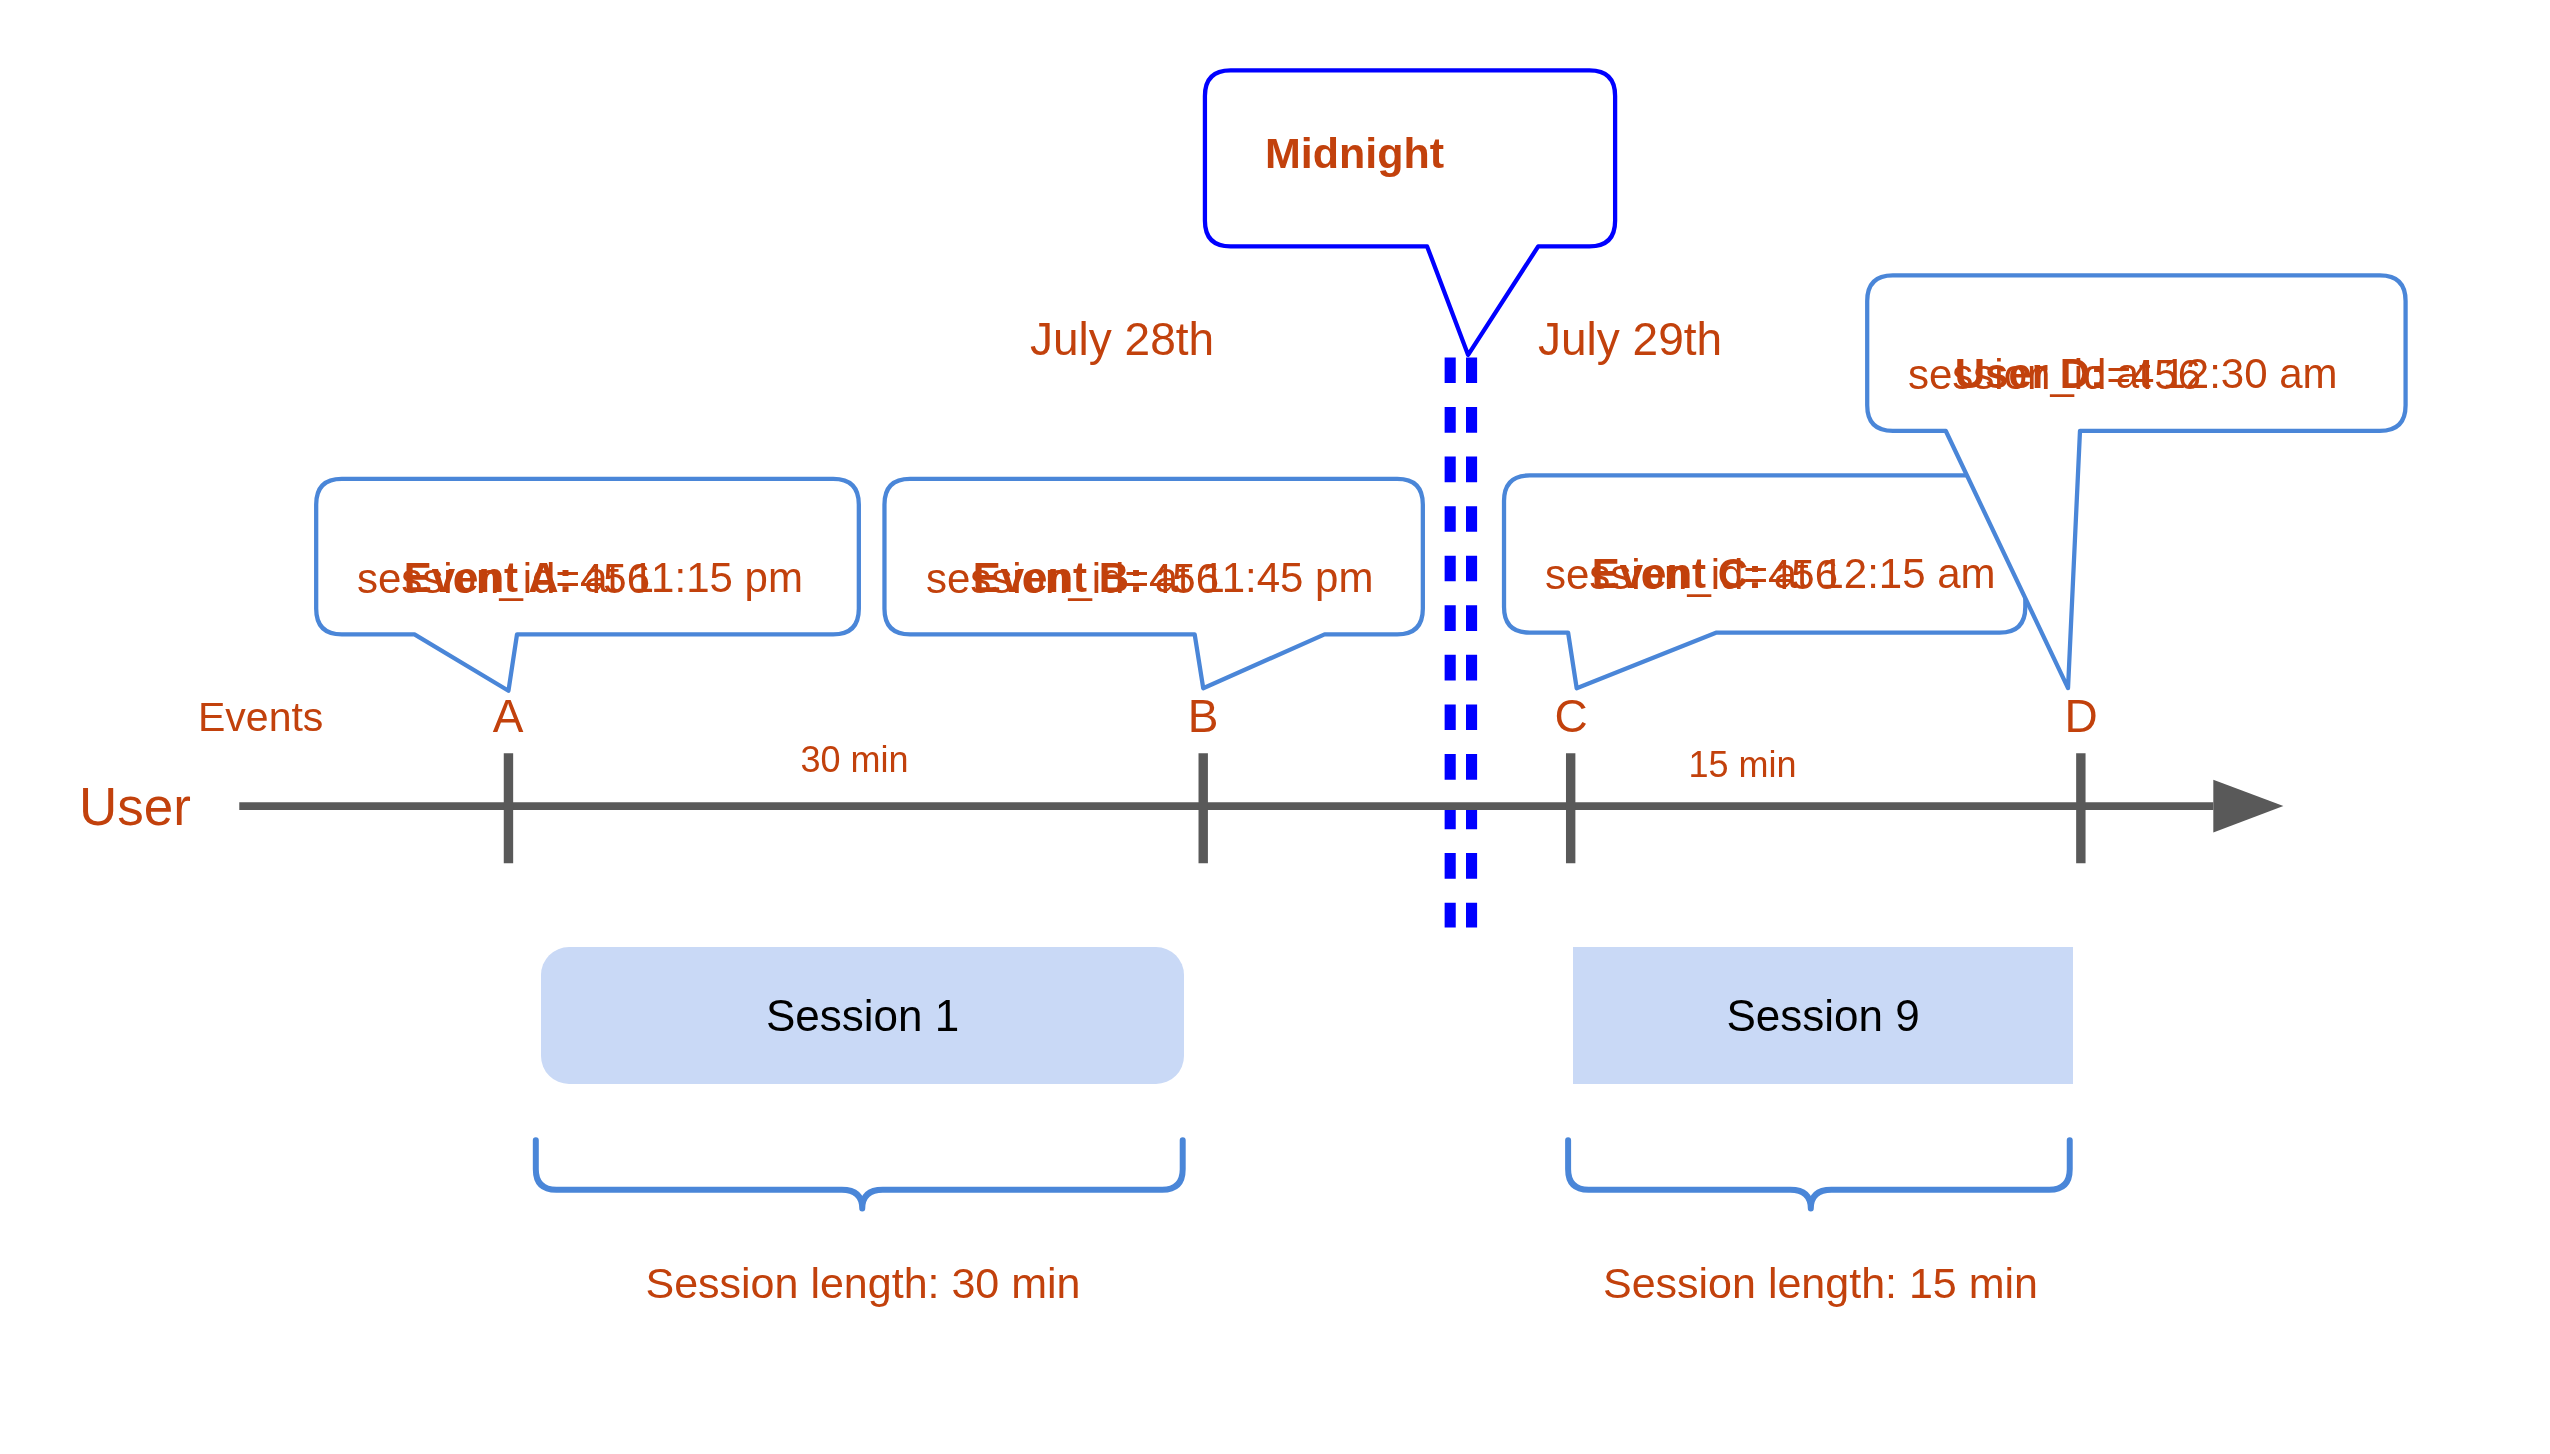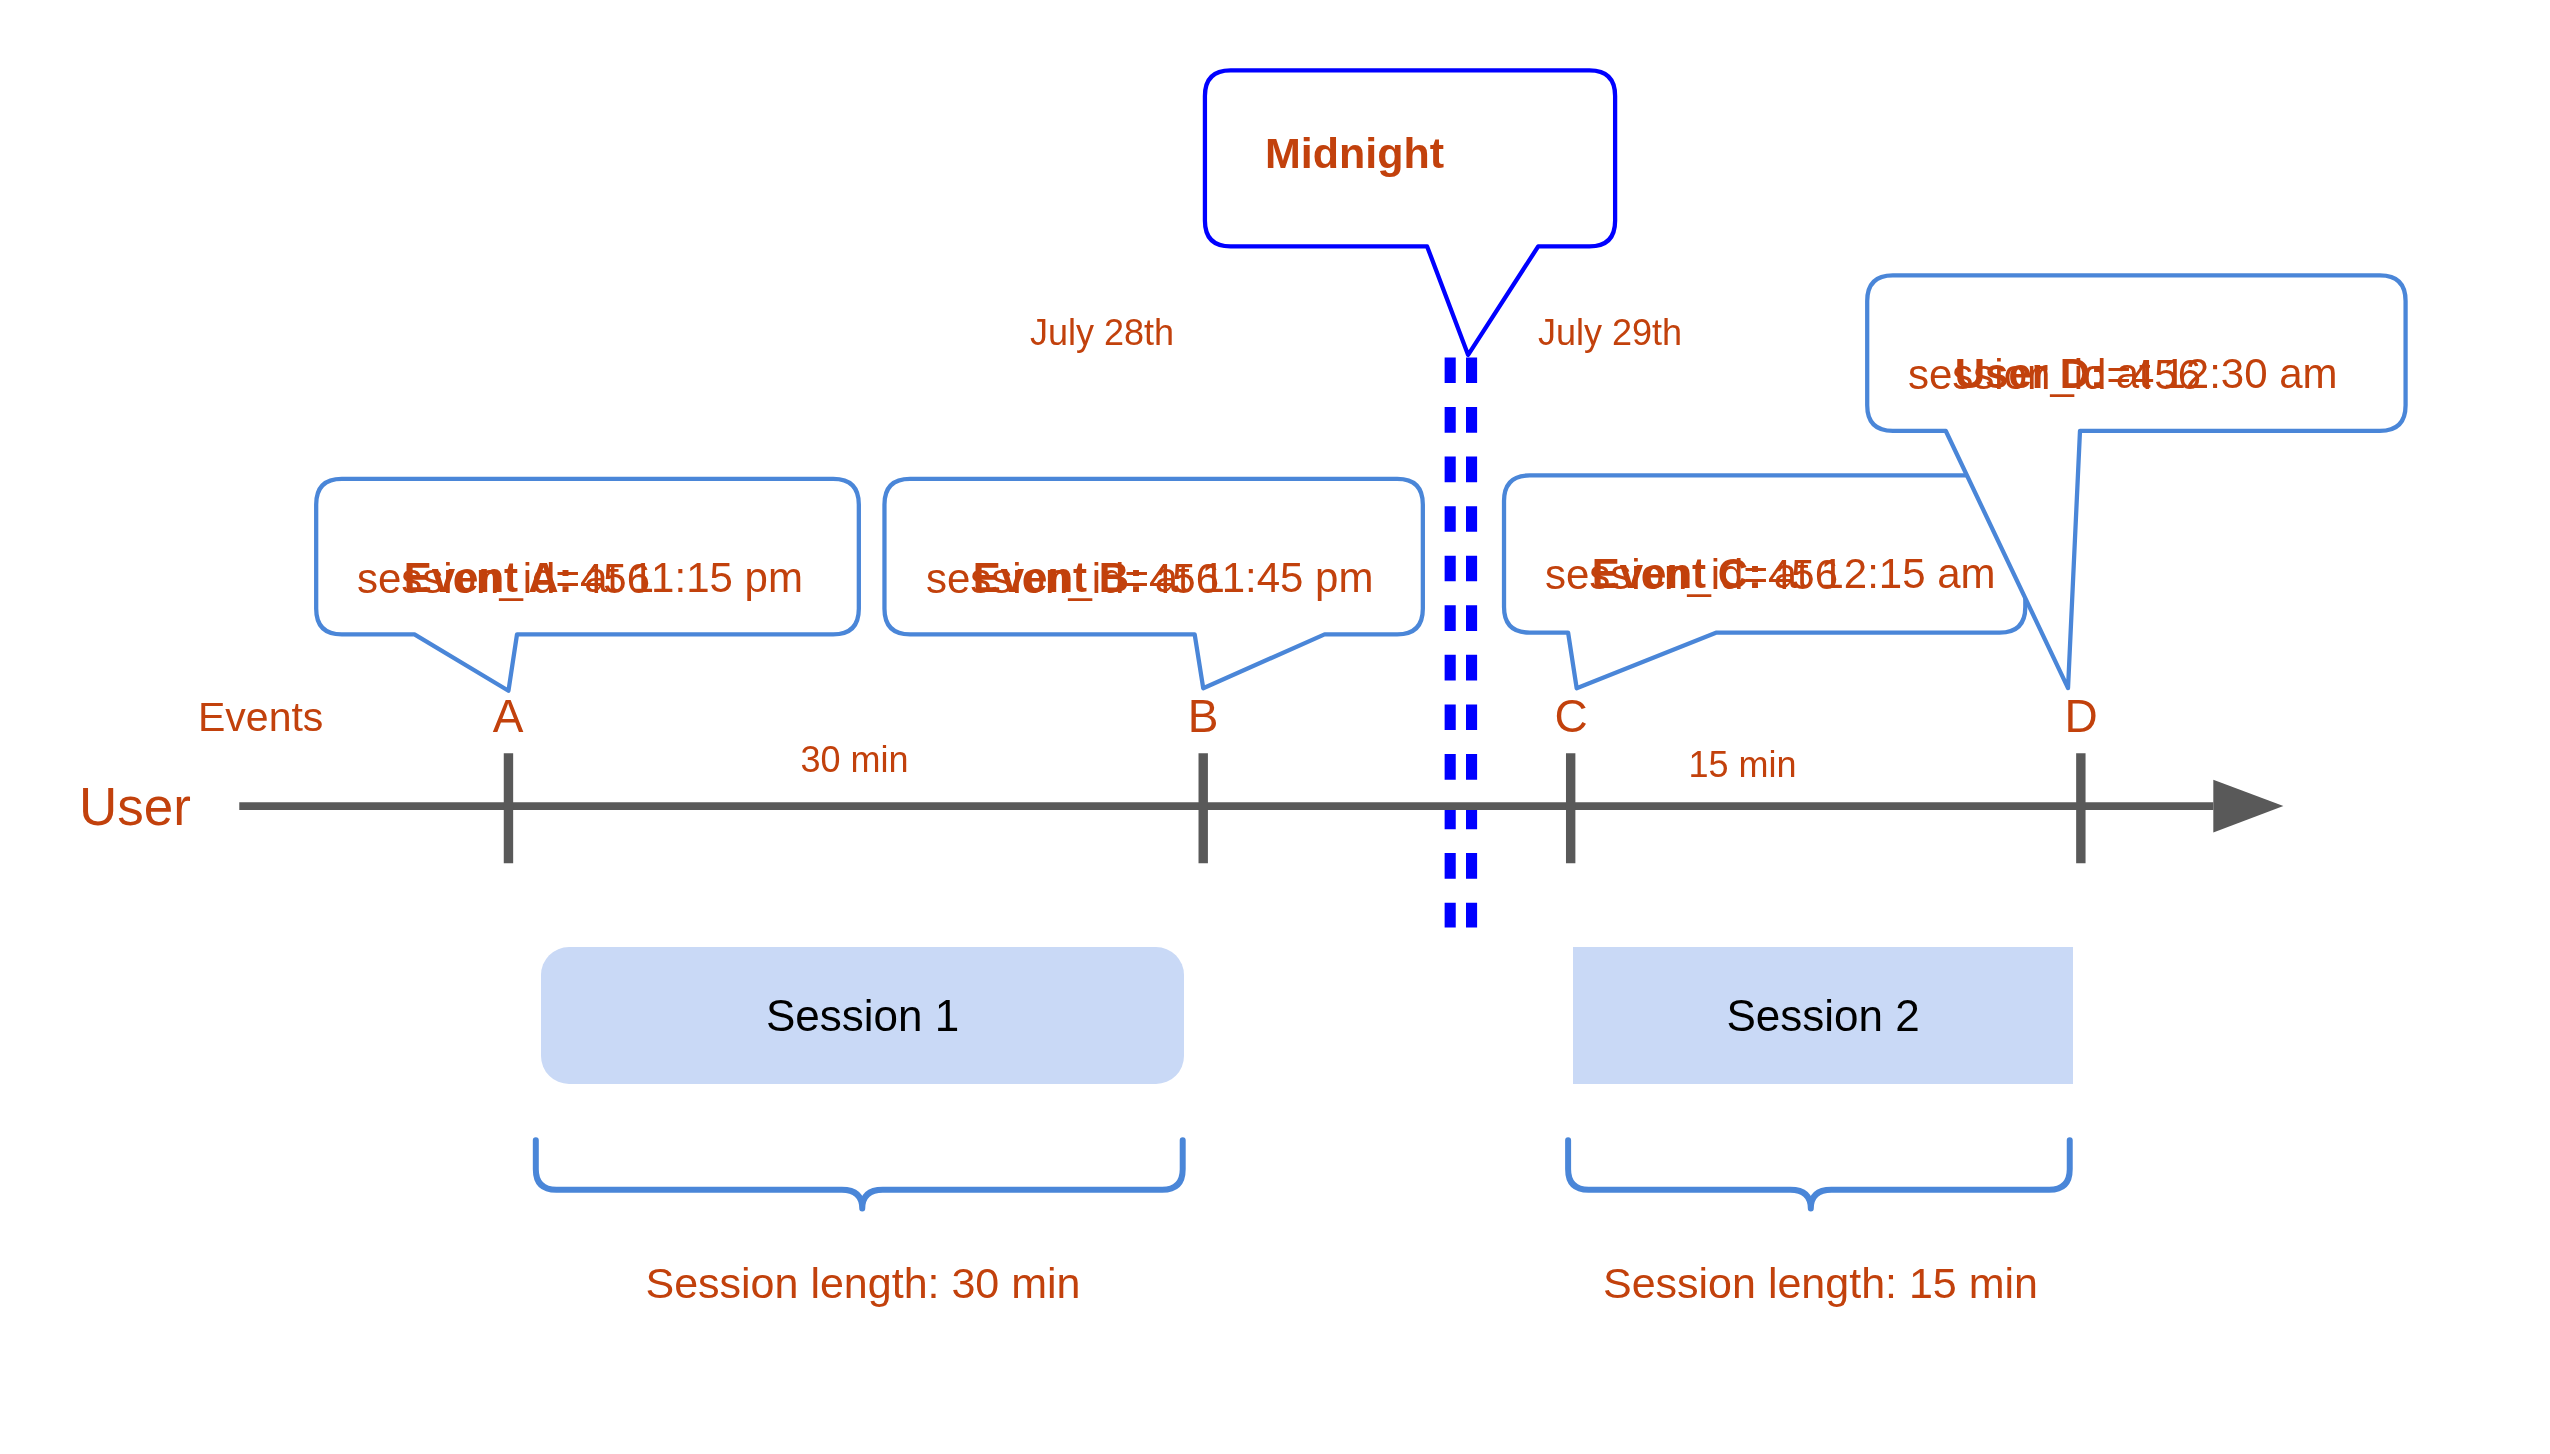--- a/index.html
+++ b/index.html
@@ -38,21 +38,21 @@
     letter-spacing: 0px;
   }
   .callout-text .lead {
     font-weight: bold;
   }
   .callout-line2 {
     font-size: 42px;
   }
   
   .day-label {
-    font-size: 36px;
+    font-size: 46px;
   }
   
   .midnight-label {
     font-size: 43px;
     font-weight: bold;
   }
   
   .row-label-events {
     font-size: 41px;
   }
@@ -248,21 +248,21 @@
   <div class="txt tick-letter" style="left:2047px; top:689px; width:68px;">D</div>
 
   <div class="txt interval-label" style="left:752px; top:739px; width:205px;">30 min</div>
   <div class="txt interval-label" style="left:1640px; top:744px; width:205px;">15 min</div>
 
   <div class="session-bar" style="left:541px; top:947px; width:643px; height:137px;border-radius:28px;">
     <span>Session 1</span>
   </div>
 
   <div class="session-bar" style="left:1573px; top:947px; width:500px; height:137px;">
-    <span>Session 2</span>
+    <span>Session 9</span>
   </div>
 
   <div class="txt session-length" style="left:538px; top:1258px; width:650px;">Session length: 30 min</div>
 
   <div class="txt session-length" style="left:1564px; top:1258px; width:513px;">Session length: 15 min</div>
 
 </div>
 
 
 </body></html>

